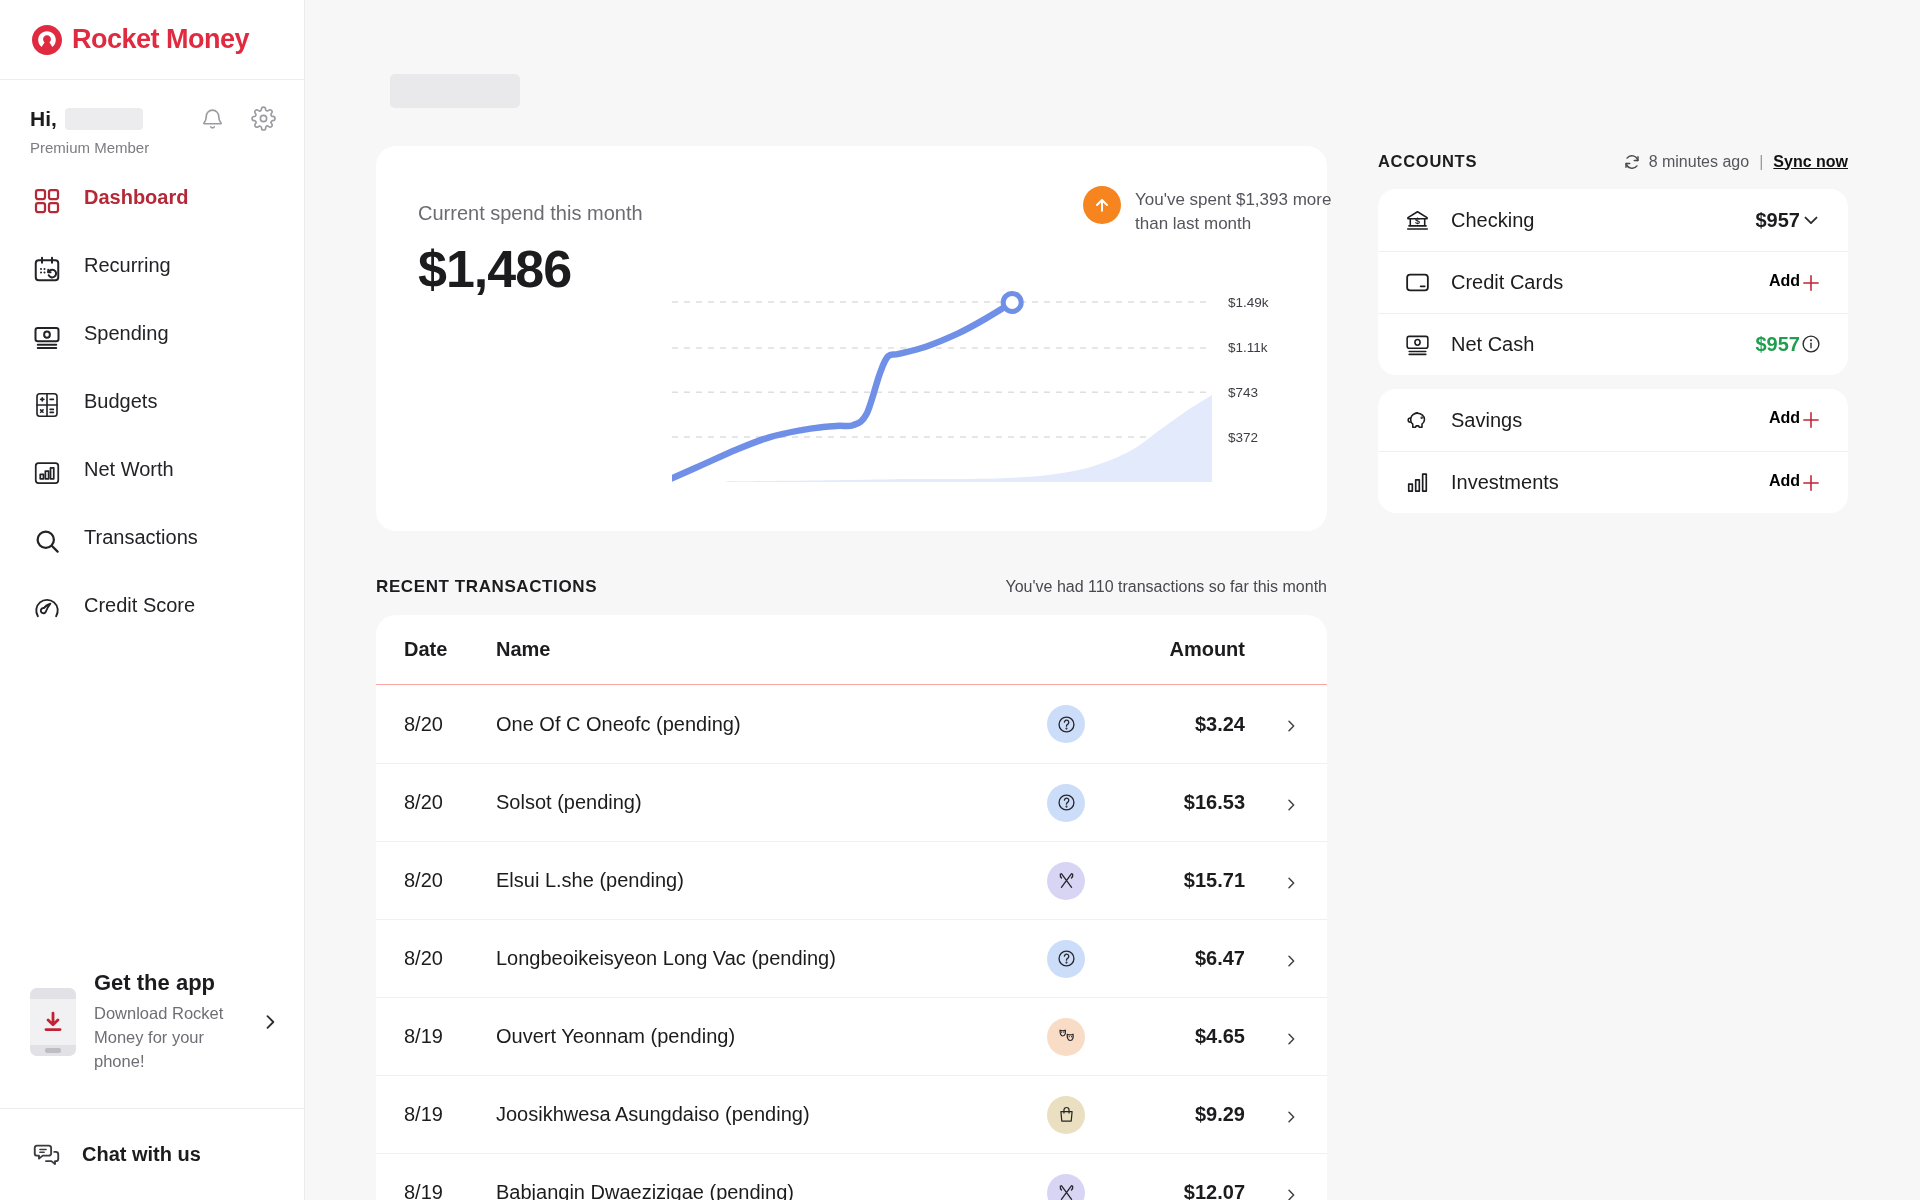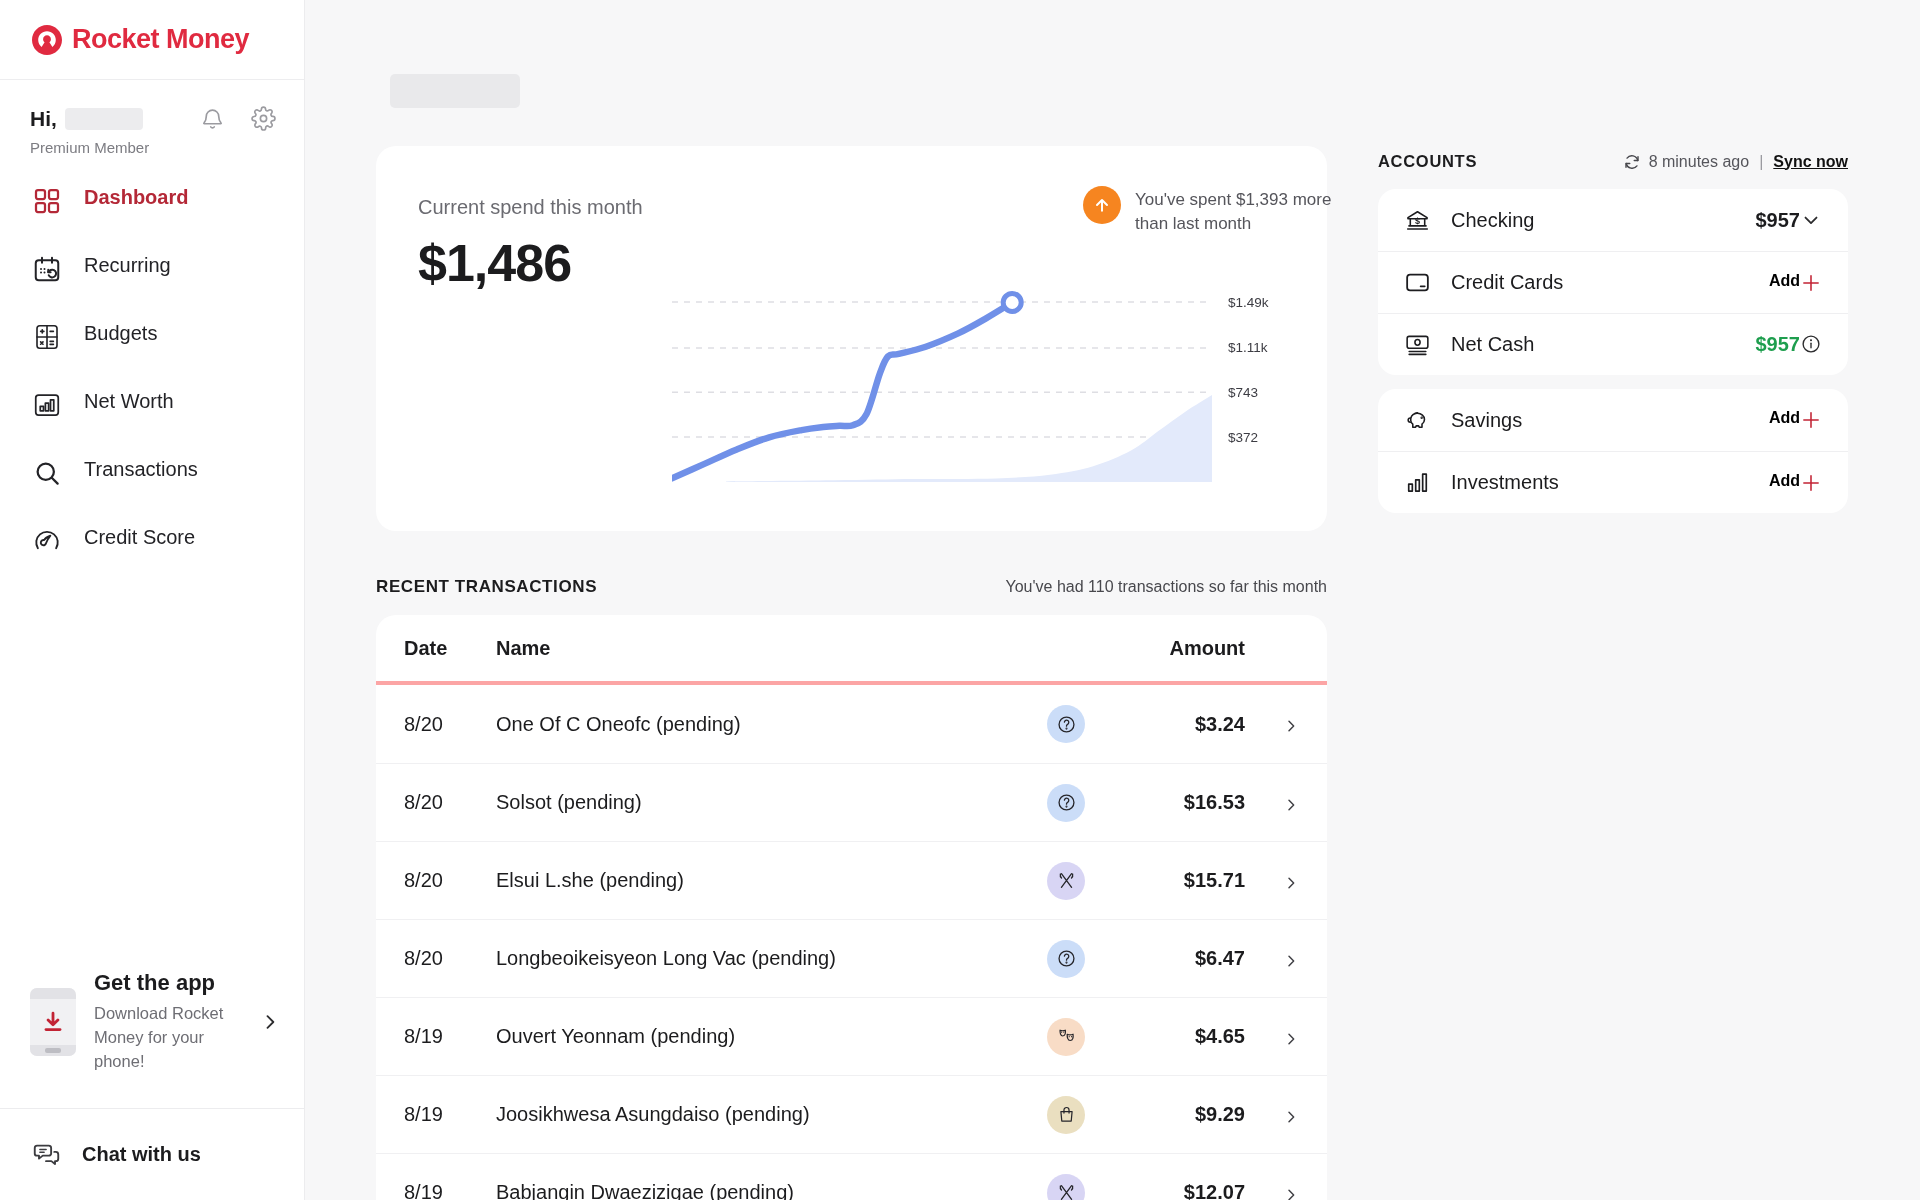--- a/index.html
+++ b/index.html
@@ -49,36 +49,36 @@
   
   .main { position:absolute; left:305px; top:0; right:0; bottom:0; }
   .content { position:absolute; left:71px; top:0; width:951px; }
   h1.greeting { margin-top:74px; font-size:40px; font-weight:700; letter-spacing:-0.5px;
     display:flex; align-items:center; }
   .redact-lg { display:inline-block; width:130px; height:34px; background:#e9e9eb;
     border-radius:5px; margin-left:14px; }
 
   .spend-card { position:relative; margin-top:38px; width:951px; height:385px;
     background:#fff; border-radius:20px; }
-  .spend-left { position:absolute; left:42px; top:50px; }
+  .spend-left { position:absolute; left:42px; top:56px; }
   .spend-label { font-size:20px; color:#6b6b71; }
   .spend-amount { font-size:52px; font-weight:700; margin-top:14px; letter-spacing:-1px; }
   .delta { position:absolute; left:707px; top:40px; display:flex; gap:14px; width:250px; }
   .delta-circle { width:38px; height:38px; border-radius:50%; background:#f68520; flex:0 0 38px;
     display:flex; align-items:center; justify-content:center; color:#fff; }
   .delta-circle .ic { width:20px; height:20px; }
   .delta-text { font-size:17px; color:#55555b; line-height:1.4; padding-top:2px; }
   .chart-wrap { position:absolute; left:296px; top:128px; }
 
   .tx-title-row { display:flex; justify-content:space-between; align-items:baseline; margin-top:46px; }
   .tx-title { font-size:17px; font-weight:700; letter-spacing:0.6px; }
   .tx-summary { font-size:16px; color:#48484d; }
   .tx-card { margin-top:18px; width:951px; background:#fff; border-radius:20px; overflow:hidden; }
   .tx-header { display:flex; align-items:center; height:70px; padding:0 28px;
-    border-bottom:4px solid #fca5a5; font-size:20px; font-weight:600; }
+    border-bottom:1px solid #fca5a5; font-size:20px; font-weight:600; }
   .tx-row { display:flex; align-items:center; height:78px; padding:0 28px;
     border-top:1px solid #f0f0f2; font-size:20px; cursor:pointer; }
   .tx-row:first-of-type { border-top:none; }
   .col-date { width:92px; }
   .col-name { flex:1; }
   .col-cat { width:38px; display:flex; justify-content:center; }
   .cat-circle { width:38px; height:38px; border-radius:50%; display:flex; align-items:center;
     justify-content:center; color:#26262b; }
   .cat-circle .ic { width:21px; height:21px; }
   .col-amount { width:160px; text-align:right; font-weight:600; }
@@ -155,20 +155,28 @@
         <span class="ic "><svg viewBox="0 0 24 24" fill="none" stroke="currentColor" stroke-width="1.6" stroke-linecap="round" stroke-linejoin="round">
             <rect x="3" y="5" width="18" height="16" rx="2.4"></rect>
             <path d="M8 3v4M16 3v4"></path>
             <path d="M7.2 12h.01M10 12h.01M7.2 14.8h.01M10 14.8h.01"></path>
             <path d="M13.4 17a3.1 3.1 0 1 0 .6-3.6l-1 1"></path>
             <path d="M13 12.6v1.9h1.9"></path>
           </svg></span>
         <span>Recurring</span>
       </div>
       <div class="nav-item">
+        <span class="ic "><svg viewBox="0 0 24 24" fill="none" stroke="currentColor" stroke-width="1.6" stroke-linecap="round" stroke-linejoin="round">
+            <rect x="2.8" y="4.8" width="18.4" height="10.6" rx="1.8"></rect>
+            <ellipse cx="12" cy="10.1" rx="2.3" ry="2.5"></ellipse>
+            <path d="M4.6 18.2h14.8M4.6 20.8h14.8"></path>
+          </svg></span>
+        <span>Spending</span>
+      </div>
+      <div class="nav-item">
         <span class="ic "><svg viewBox="0 0 24 24" fill="none" stroke="currentColor" stroke-width="1.3" stroke-linecap="round" stroke-linejoin="round">
             <rect x="4" y="3" width="16" height="18" rx="2.2"></rect>
             <path d="M12 3v18M4 12h16"></path>
             <path d="M6.9 7.5h2.6M8.2 6.2v2.6M14.5 7.5h2.6M6.9 15.9l1.9 1.9M8.8 15.9l-1.9 1.9M14.5 15.5h2.6M14.5 17.9h2.6"></path>
           </svg></span>
         <span>Budgets</span>
       </div>
       <div class="nav-item">
         <span class="ic "><svg viewBox="0 0 24 24" fill="none" stroke="currentColor" stroke-width="1.4" stroke-linecap="round" stroke-linejoin="round">
             <rect x="3" y="4" width="18" height="16" rx="2.2"></rect>

